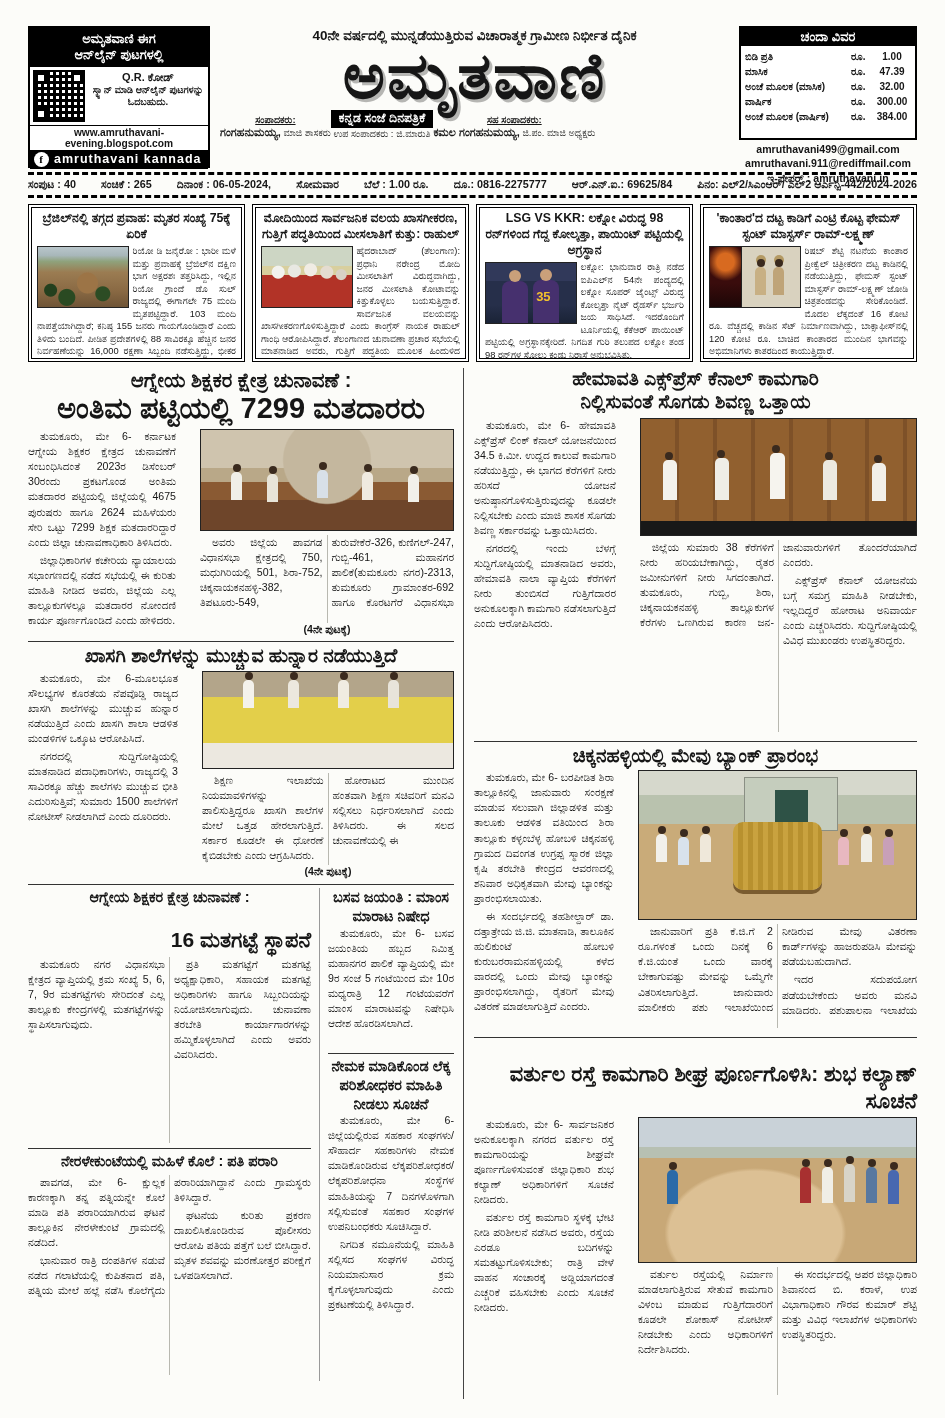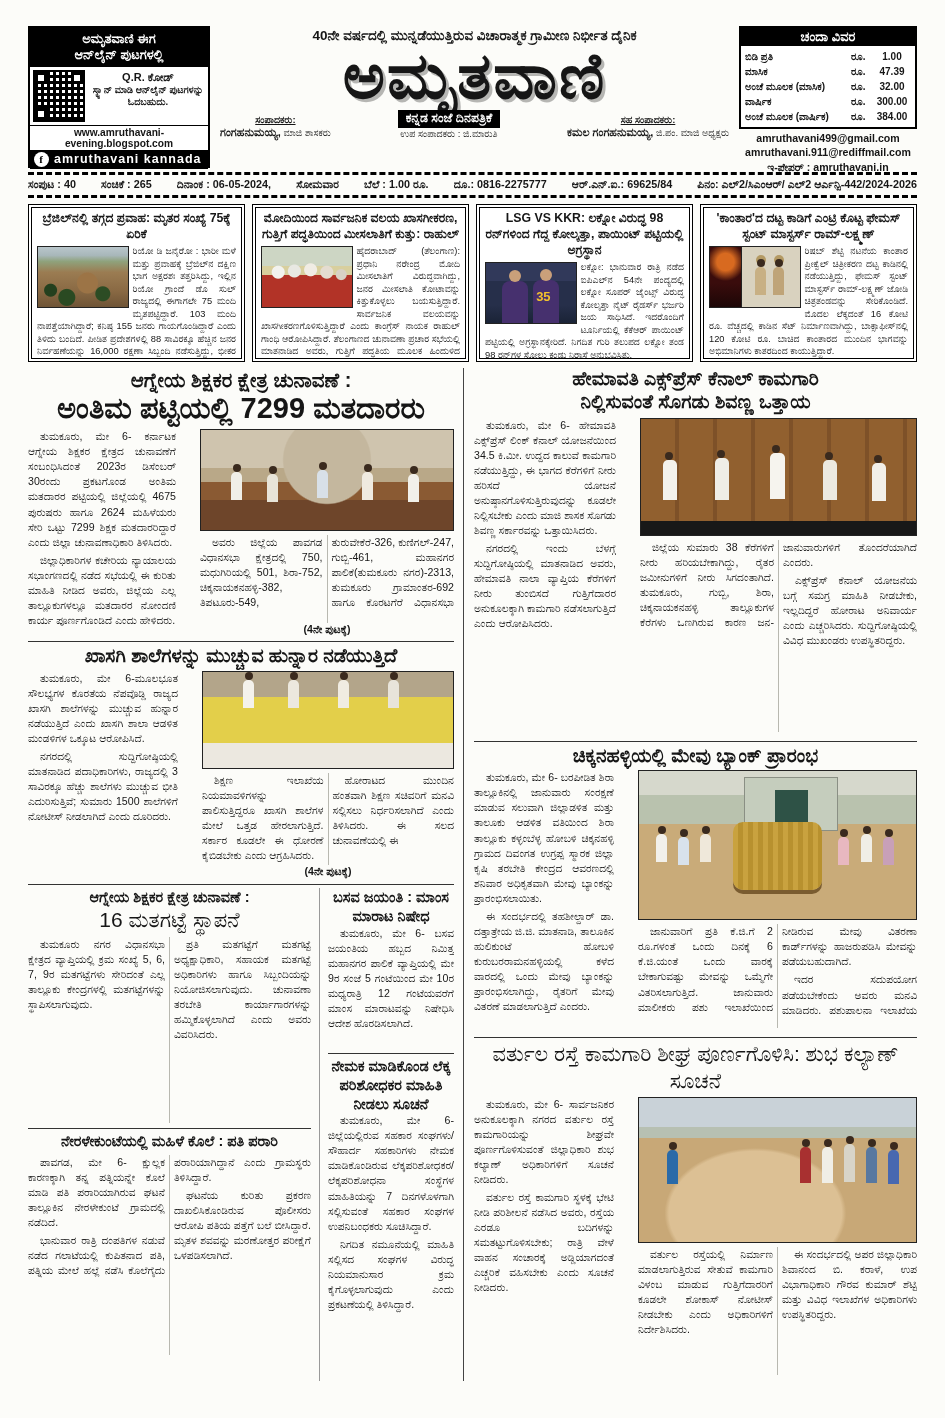--- a/index.html
+++ b/index.html
@@ -18,27 +18,27 @@
   .qr i { position:absolute; width:12px; height:12px; background:#fff; border:3px solid #000; }
   .qr i:nth-child(1){top:0;left:0;} .qr i:nth-child(2){top:0;right:0;} .qr i:nth-child(3){bottom:0;left:0;}
   .ob-qrtext { font-size:9.5px; font-weight:bold; text-align:center; line-height:1.3; }
   .ob-qrtext b { font-size:11px; }
   .ob-url { font-weight:bold; font-size:10.2px; text-align:center; border-top:1px solid #000; padding:1px 0; }
   .ob-fb { background:#000; color:#fff; display:flex; align-items:center; gap:5px; padding:2px 4px; font-weight:bold; font-size:12.5px; letter-spacing:1px; }
   .fb-ic { width:15px; height:15px; border-radius:50%; background:#fff; color:#000; font-weight:bold; text-align:center; line-height:15px; font-size:11px; font-family:"Liberation Serif",serif; flex:0 0 auto; }
   .mast-center { flex:1; display:flex; flex-direction:column; align-items:center; }
   .tagline { font-weight:bold; font-size:13.5px; margin-top:2px; }
   .mast-title { font-size:64px; font-weight:900; line-height:1.02; letter-spacing:2px; text-shadow:3px 3px 0 rgba(0,0,0,.28); }
-  .ed-row { width:100%; display:flex; justify-content:space-between; align-items:flex-end; font-size:9.5px; margin-top:1px; }
+  .ed-row { width:100%; display:flex; align-items:flex-end; font-size:9.5px; margin-top:1px; }
   .ed-col { text-align:center; line-height:1.25; }
   .ed-label { font-weight:bold; text-decoration:underline; }
   .ed-name { font-weight:bold; font-size:11px; }
   .badge { background:#000; color:#fff; font-weight:bold; font-size:12.5px; padding:1px 8px; display:inline-block; }
   .sub-box { width:178px; display:flex; flex-direction:column; font-size:10px; }
-  .sub-table { border:2px solid #000; background:#fff; padding:2px 4px 3px 4px; }
+  .sub-table { border:2px solid #000; background:#fff; padding:2px 4px 14px 4px; }
   .sub-title { background:#000; color:#fff; text-align:center; font-weight:bold; font-size:13px; margin:-2px -4px 3px -4px; padding:1px 0; }
   .sub-row { display:flex; font-weight:bold; font-size:10px; line-height:1.5; }
   .sub-row .lbl { flex:1; } .sub-row .cur { width:22px; } .sub-row .amt { width:38px; text-align:center; }
   .sub-mails { text-align:center; font-weight:bold; font-size:10.6px; line-height:1.35; margin-top:2px; }
   .rule-dash { border-top:3px dashed #000; margin:4px 0 3px 0; }
   .info-line { display:flex; justify-content:space-between; flex-wrap:nowrap; font-weight:bold; font-size:10.8px; white-space:nowrap; overflow:hidden; gap:8px; }
 
   
   .top-boxes { display:flex; gap:7px; margin-top:6px; height:158px; }
   .news-box { flex:1; border:4px double #000; background:#fff; padding:3px 5px; overflow:hidden; }
@@ -88,21 +88,21 @@
   .figT { position:absolute; width:26px; height:44px; border-radius:8px 8px 0 0; background:#46306e; }
   .figT::before { content:""; position:absolute; top:-11px; left:7px; width:12px; height:12px; border-radius:50%; background:#caa07a; }
 
   
   .main { display:flex; gap:10px; margin-top:6px; }
   .half-l { width:436px; border-right:1px solid #444; padding-right:9px; }
   .half-r { flex:1; }
   .kicker { font-size:20px; font-weight:700; text-align:center; line-height:1.2; }
   .head-xl { font-size:29px; font-weight:900; text-align:center; line-height:1.15; }
   .head-lg { font-size:19px; font-weight:900; text-align:center; line-height:1.2; }
-  .head-md { font-size:21px; font-weight:400; text-align:center; line-height:1.25; }
+  .head-md { font-size:21px; font-weight:700; text-align:right; line-height:1.25;margin-top:20px; }
   .head-sm { font-size:14.5px; font-weight:800; text-align:center; line-height:1.3; }
   .bp { font-size:10.6px; line-height:1.42; text-align:justify; text-indent:12px; margin-bottom:3px; }
   .art-flex { display:flex; gap:24px; }
   .colA { flex:0 0 auto; overflow:hidden; }
   .colB { flex:1; min-width:0; }
   .cols2 { column-count:2; column-gap:9px; column-rule:1px solid #b8b8b0; overflow:hidden; margin-top:4px; }
   .cont { text-align:center; font-weight:bold; font-size:10.6px; }
   .sec { border-top:1px solid #333; margin-top:5px; padding-top:3px; }
   .bot-row { display:flex; gap:8px; }
   .bot-main { width:292px; border-right:1px solid #999; padding-right:8px; }

